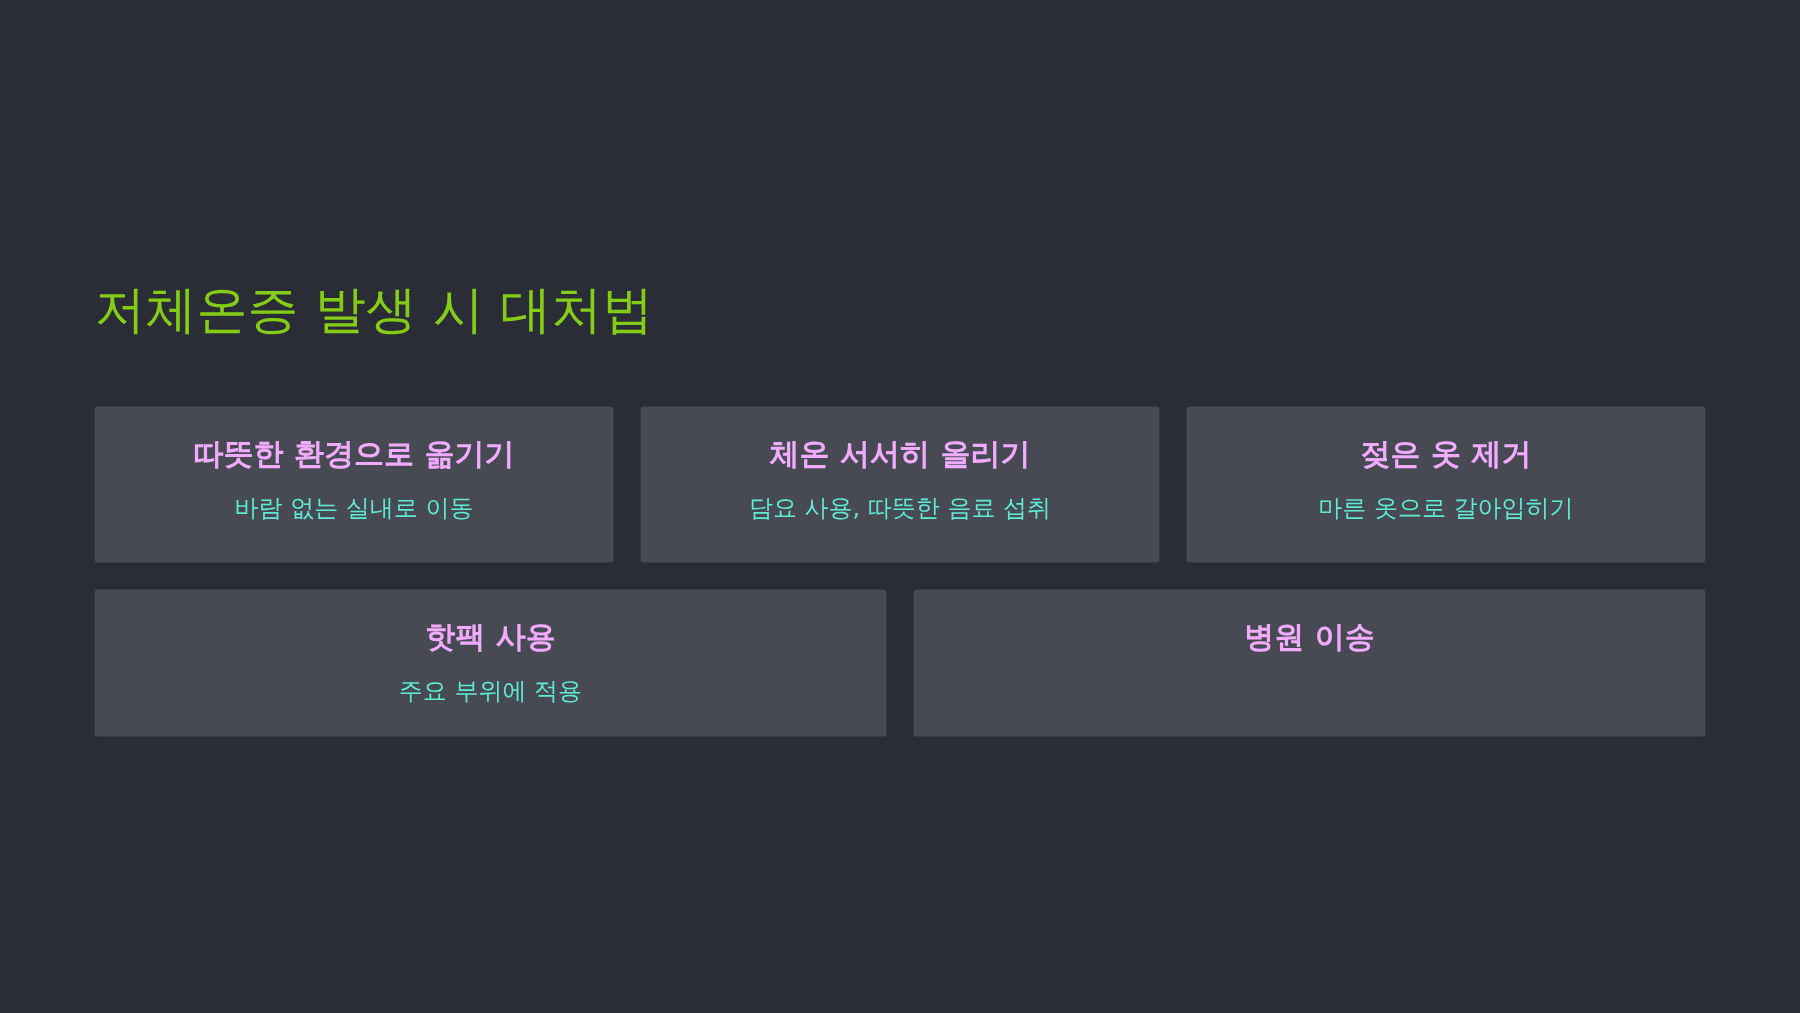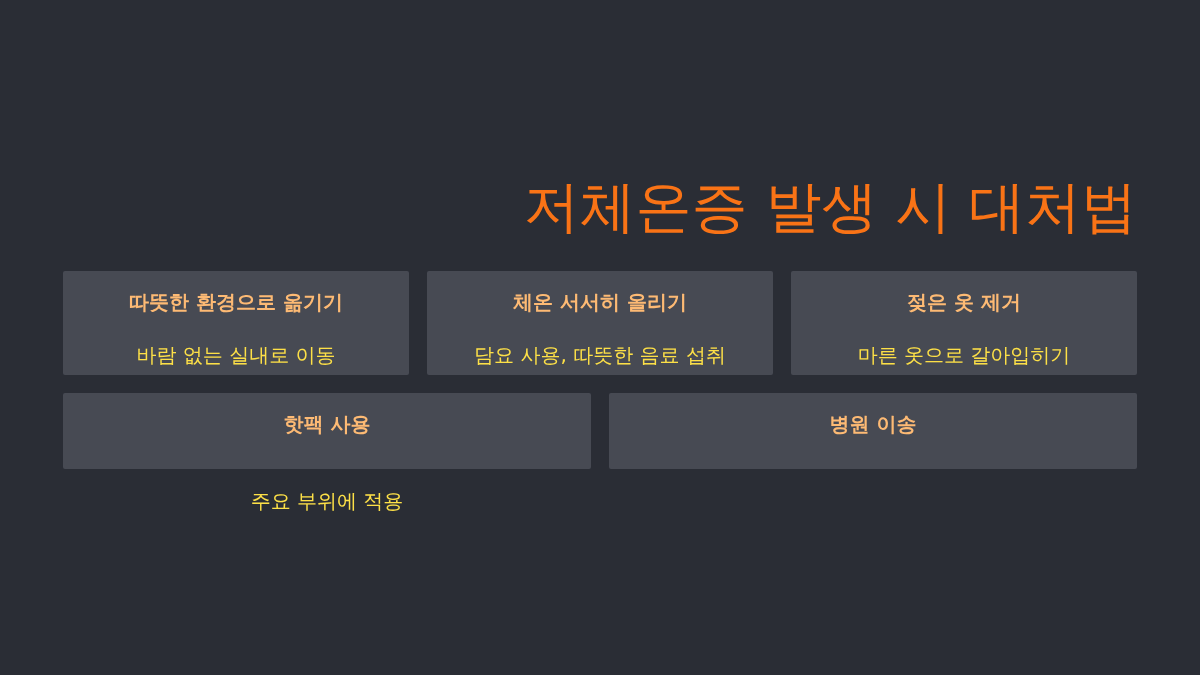--- a/index.html
+++ b/index.html
@@ -15,27 +15,26 @@
       position: relative;
       overflow: hidden;
     }
     .slide {
       position: absolute;
       left: 63px;
       top: 178px;
       width: 1074px;
     }
     .title {
-      font-size: 56px;
+      font-size: 34px;
       font-weight: normal;
-      color: #f97316;
+      color: #84cc16;
       margin: 0;
       line-height: 58px;
       letter-spacing: 0px;
-      text-align: right;
     }
     .grid {
       position: absolute;
       left: 0;
       top: 93px;
       width: 1074px;
     }
     .row {
       display: flex;
       gap: 18px;
@@ -49,33 +48,32 @@
       background: #474a53;
       border-radius: 2px;
       height: 104px;
       box-sizing: border-box;
       display: flex;
       flex-direction: column;
       align-items: center;
       padding-top: 17px;
     }
     .row.two .card {
-      height: 76px;
-      gap: 24px;
+      height: 98px;
     }
     .card-title {
       font-size: 20px;
       font-weight: bold;
-      color: #fdba74;
+      color: #f0abfc;
       line-height: 28px;
     }
     .card-desc {
-      margin-top: 28px;
-      font-size: 20px;
-      color: #fde047;
+      margin-top: 12px;
+      font-size: 16px;
+      color: #5eead4;
       line-height: 22px;
     }
   </style>
 </head>
 <body>
 
 <div class="slide">
   <h1 class="title">저체온증 발생 시 대처법</h1>
 
   <div class="grid">

